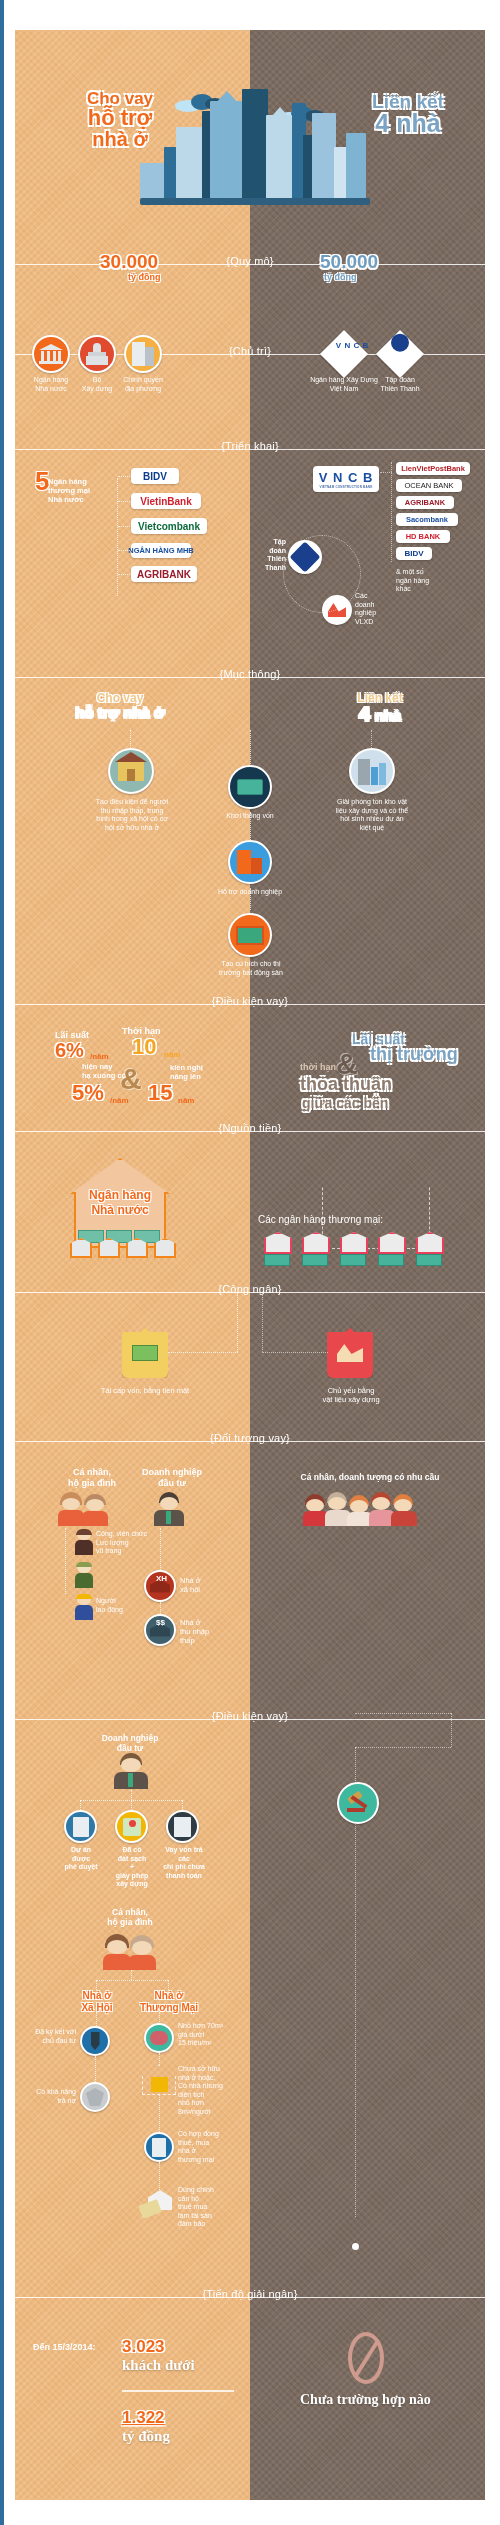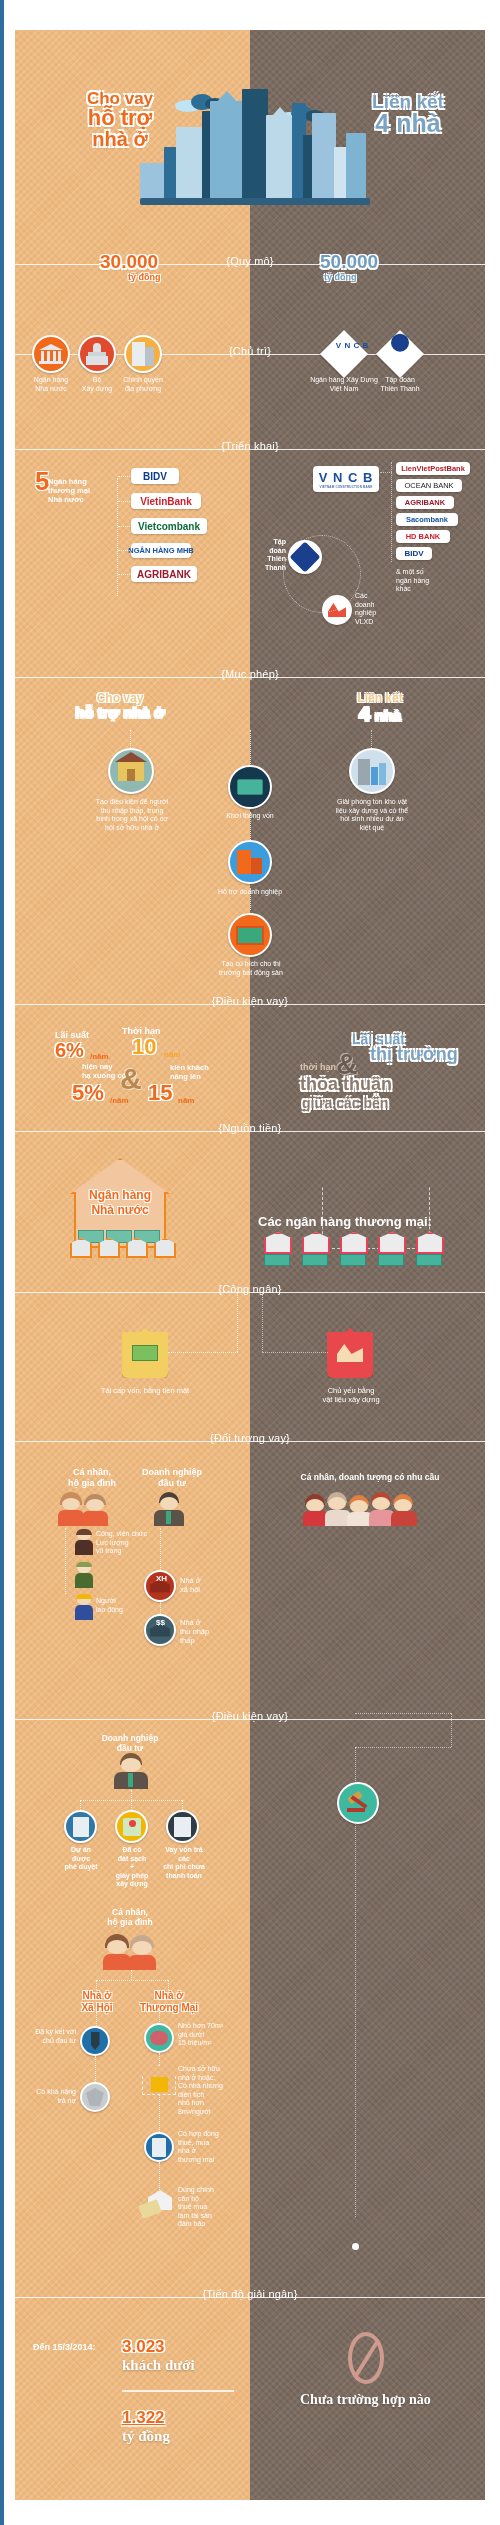--- a/index.html
+++ b/index.html
@@ -331,21 +331,21 @@
   <div class="pill" style="left:396px;top:547px;width:36px;height:13px;font-size:8px;color:#0b3b8c;">
       <span>BIDV</span>
     </div>
   <div class="t" style="left:396px;top:568px;width:56px;white-space:pre-line;font-size:7px;">&amp; một số
 ngân hàng
 khác</div>
   <div class="dotline v dk" style="left:391px;top:462px;height:100px;"></div>
 
   <div class="divider" style="top:668px;">
     <div class="rule"></div>
-    <div class="lbl">{Mục phép}</div>
+    <div class="lbl">{Mục thông}</div>
   </div>
 
   <div class="sect-h" style="left:70px;top:692px;width:100px;color:#f0c98c;font-size:12px;">Cho vay</div>
   <div class="sect-h" style="left:45px;top:705px;width:150px;color:#fff;font-size:15px;">hỗ trợ nhà ở</div>
   <div class="sect-h" style="left:330px;top:692px;width:100px;color:#f0c98c;font-size:12px;">Liên kết</div>
   <div class="sect-h" style="left:330px;top:703px;width:100px;color:#fff;font-size:15px;">
     <span style="font-size:21px;">4</span>
     <span>nhà</span>
   </div>
 
@@ -407,21 +407,21 @@
   <div class="rate-num orange" style="left:55px;top:1040px;font-size:20px;">6%</div>
   <div class="t orange" style="left:90px;top:1052px;font-size:8px;font-weight:bold;color:#f2691b;">/năm</div>
   <div class="t" style="left:82px;top:1062px;width:60px;white-space:pre-line;font-size:7.5px;font-weight:bold;">hiện nay
 hạ xuống còn</div>
   <div class="rate-num orange" style="left:72px;top:1082px;font-size:22px;">5%</div>
   <div class="t" style="left:110px;top:1096px;font-size:8px;font-weight:bold;color:#f2691b;">/năm</div>
 
   <div class="t" style="left:122px;top:1026px;font-size:9px;font-weight:bold;">Thời hạn</div>
   <div class="rate-num" style="left:132px;top:1036px;font-size:22px;color:#f5a623;">10</div>
   <div class="t" style="left:164px;top:1050px;font-size:8px;font-weight:bold;color:#f5a623;">năm</div>
-  <div class="t" style="left:170px;top:1063px;width:50px;white-space:pre-line;font-size:7.5px;font-weight:bold;">kiến khách
+  <div class="t" style="left:170px;top:1063px;width:50px;white-space:pre-line;font-size:7.5px;font-weight:bold;">kiến nghị
 nâng lên</div>
   <div class="rate-num orange" style="left:148px;top:1082px;font-size:22px;">15</div>
   <div class="t" style="left:178px;top:1096px;font-size:8px;font-weight:bold;color:#f2691b;">năm</div>
 
   <div class="amp" style="left:120px;top:1062px;">&amp;</div>
 
   <div class="big-shadow-text" style="left:352px;top:1032px;color:#7ba4c4;font-size:14px;">Lãi suất</div>
   <div class="big-shadow-text" style="left:348px;top:1045px;color:#7ba4c4;font-size:18px;padding-left:22px;">thị trường</div>
   <div class="t" style="left:300px;top:1062px;font-size:9px;font-weight:bold;color:#d9c6b4;">thời hạn</div>
   <div class="amp" style="left:336px;top:1047px;color:#6b5a4e;font-size:30px;">&amp;</div>
@@ -449,21 +449,21 @@
   <div style="position:absolute;left:70px;top:1238px;width:110px;height:22px;">
     <div class="bankglyph" style="left:0;top:0;width:22px;height:20px;background:#e6e8ea;border:2px solid #f2861b;clip-path:polygon(50% 0,100% 28%,100% 100%,0 100%,0 28%);"></div>
     <div class="bankglyph" style="left:28px;top:0;width:22px;height:20px;background:#e6e8ea;border:2px solid #f2861b;clip-path:polygon(50% 0,100% 28%,100% 100%,0 100%,0 28%);"></div>
     <div class="bankglyph" style="left:56px;top:0;width:22px;height:20px;background:#e6e8ea;border:2px solid #f2861b;clip-path:polygon(50% 0,100% 28%,100% 100%,0 100%,0 28%);"></div>
     <div class="bankglyph" style="left:84px;top:0;width:22px;height:20px;background:#e6e8ea;border:2px solid #f2861b;clip-path:polygon(50% 0,100% 28%,100% 100%,0 100%,0 28%);"></div>
   </div>
 
   <div style="position:absolute;left:322px;top:1153px;width:108px;height:96px;
               border:1px dashed rgba(255,255,255,.7);
               clip-path:polygon(50% 0,100% 36%,100% 100%,0 100%,0 36%);"></div>
-  <div class="t" style="left:258px;top:1214px;font-size:13px;font-weight:bold;">Các ngân hàng thương mại:</div>
+  <div class="t" style="left:258px;top:1214px;font-size:10px;font-weight:normal;">Các ngân hàng thương mại:</div>
 
   <div style="position:absolute;left:264px;top:1232px;width:214px;height:34px;">
     <div style="position:absolute;left:0;top:0;width:28px;height:22px;background:#ececec;border:2px solid #e8405c;clip-path:polygon(50% 0,100% 28%,100% 100%,0 100%,0 28%);"></div>
     <div style="position:absolute;left:0;top:22px;width:26px;height:12px;background:#46b39a;border:1px solid #2f8c78;"></div>
     <div style="position:absolute;left:38px;top:0;width:28px;height:22px;background:#ececec;border:2px solid #e8405c;clip-path:polygon(50% 0,100% 28%,100% 100%,0 100%,0 28%);"></div>
     <div style="position:absolute;left:38px;top:22px;width:26px;height:12px;background:#46b39a;border:1px solid #2f8c78;"></div>
     <div style="position:absolute;left:76px;top:0;width:28px;height:22px;background:#ececec;border:2px solid #e8405c;clip-path:polygon(50% 0,100% 28%,100% 100%,0 100%,0 28%);"></div>
     <div style="position:absolute;left:76px;top:22px;width:26px;height:12px;background:#46b39a;border:1px solid #2f8c78;"></div>
     <div style="position:absolute;left:114px;top:0;width:28px;height:22px;background:#ececec;border:2px solid #e8405c;clip-path:polygon(50% 0,100% 28%,100% 100%,0 100%,0 28%);"></div>
     <div style="position:absolute;left:114px;top:22px;width:26px;height:12px;background:#46b39a;border:1px solid #2f8c78;"></div>

